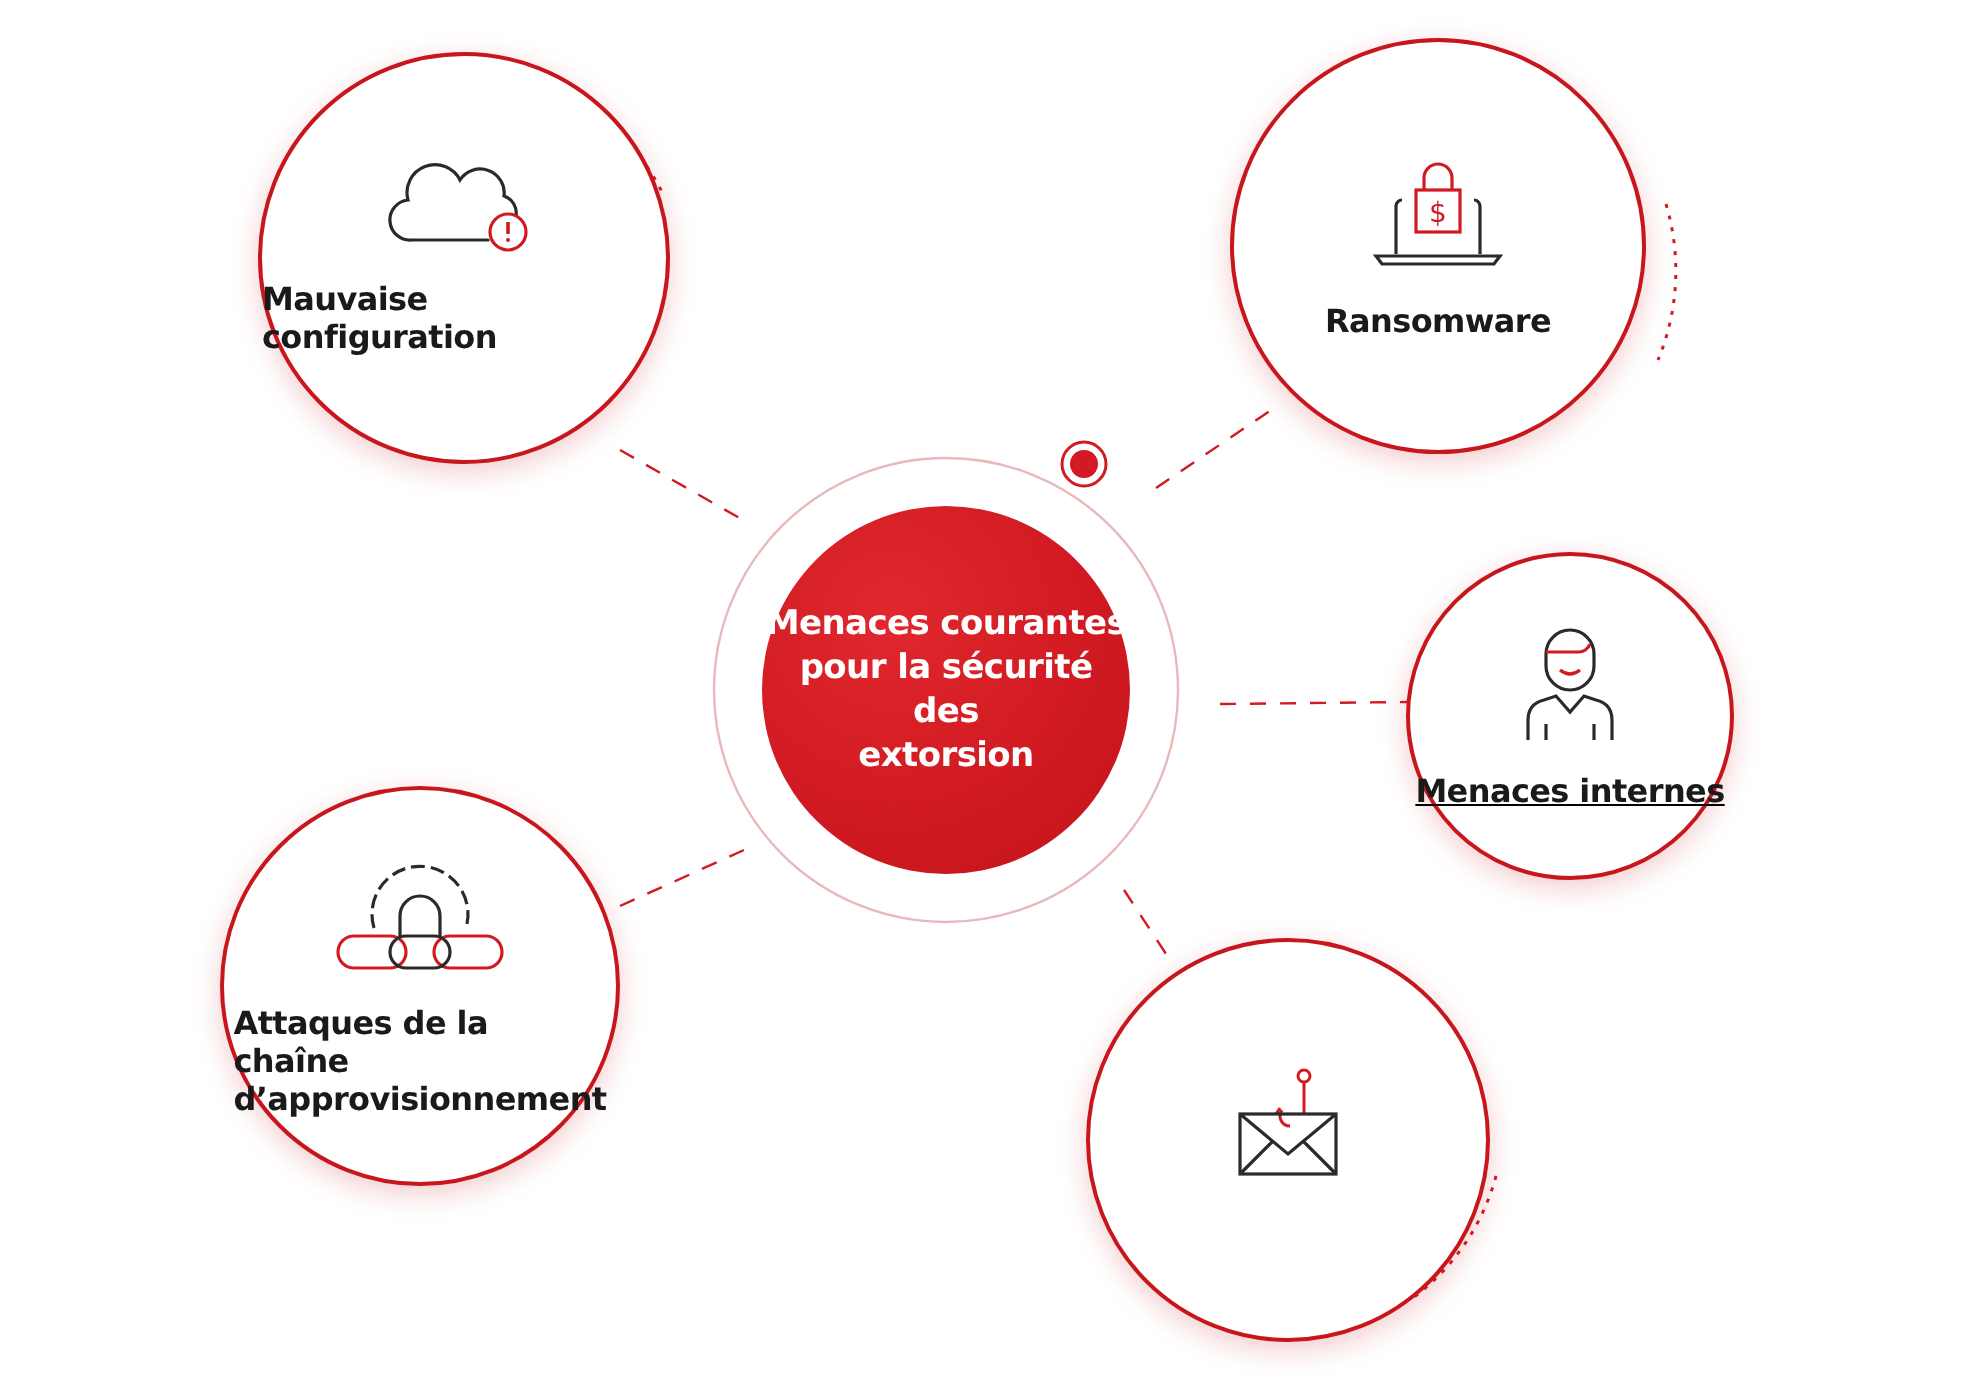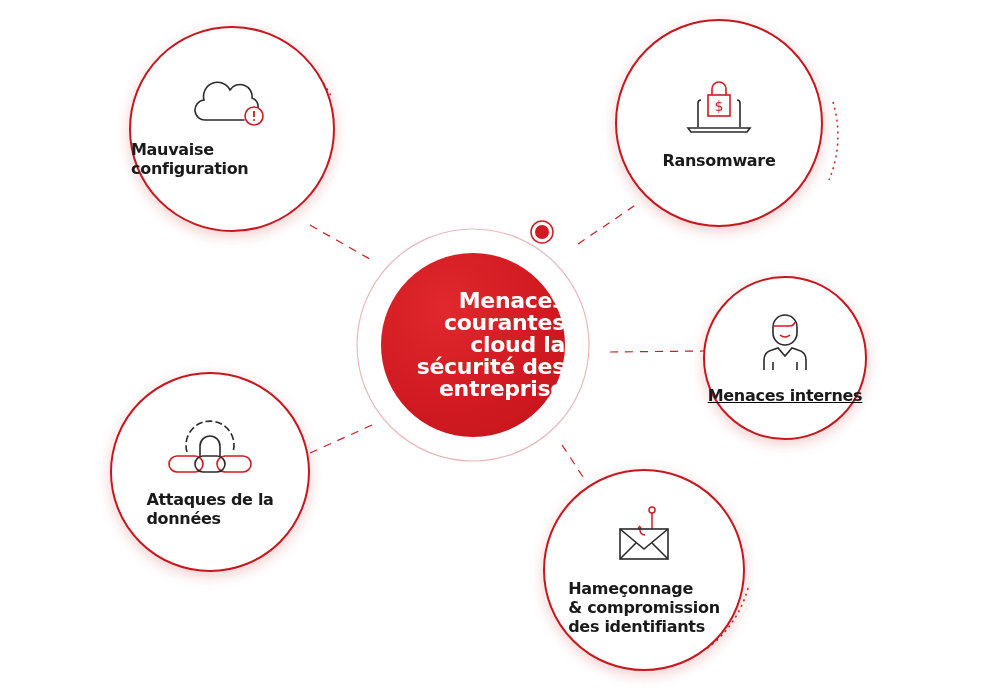--- a/index.html
+++ b/index.html
@@ -15,21 +15,21 @@
     font-weight: bold; font-size: 16px; line-height: 19px; color: #1a1a1a;
     text-align: left; letter-spacing: -0.3px;
   }
   .node .icon { margin-bottom: 10px; }
   .center {
     position: absolute; border-radius: 50%;
     background: radial-gradient(circle at 35% 30%, #e0282e 0%, #d11a21 55%, #c3141b 100%);
     display: flex; align-items: center; justify-content: center;
   }
   .center .title {
-    color: #fff; font-weight: bold; font-size: 22px; line-height: 22px; text-align: right;
+    color: #fff; font-weight: bold; font-size: 17px; line-height: 22px; text-align: center;
     letter-spacing: -0.3px;
   }
 </style>
 </head>
 <body>
 
 <svg class="bg" width="983" height="688" viewBox="0 0 983 688">
 
   <g stroke="#d11a21" stroke-width="1.2" stroke-dasharray="8 7" fill="none">
     <line x1="310" y1="225" x2="375" y2="262"></line>
@@ -47,22 +47,22 @@
     <path d="M 748 588 A 112 112 0 0 1 705 650"></path>
   </g>
 
   <circle cx="542" cy="232" r="11" fill="#fff" stroke="#d11a21" stroke-width="1.5"></circle>
   <circle cx="542" cy="232" r="7" fill="#d11a21"></circle>
 </svg>
 
 <div class="center" style="left:381px; top:253px; width:184px; height:184px;">
   <div class="title">
     <div>Menaces courantes</div>
-    <div>cloud la sécurité des</div>
-    <div>entreprise</div>
+    <div>pour la sécurité des</div>
+    <div>extorsion</div>
   </div>
 </div>
 
 <div class="node" style="left:129px; top:26px; width:206px; height:206px;">
   <span class="icon">
     <svg width="80" height="46" viewBox="0 0 80 46">
       <path d="M 14 40 H 52 M 14 40 A 10 10 0 0 1 12 20 A 14 14 0 0 1 38 10 A 12 12 0 0 1 60 18 A 9 9 0 0 1 66 28" fill="none" stroke="#2a2a2a" stroke-width="1.6" stroke-linecap="round"></path>
       <circle cx="62" cy="36" r="9" fill="#fff" stroke="#d11a21" stroke-width="1.6"></circle>
       <line x1="62" y1="31" x2="62" y2="37" stroke="#d11a21" stroke-width="1.8"></line>
       <circle cx="62" cy="40" r="1" fill="#d11a21"></circle>
@@ -97,46 +97,42 @@
       <path d="M 4 58 V 48 q 0 -8 8 -10 L 18 36 L 25 44 L 32 36 L 38 38 q 8 2 8 10 V 58" fill="none" stroke="#2a2a2a" stroke-width="1.6"></path>
       <line x1="13" y1="50" x2="13" y2="58" stroke="#2a2a2a" stroke-width="1.6"></line>
       <line x1="37" y1="50" x2="37" y2="58" stroke="#2a2a2a" stroke-width="1.6"></line>
     </svg>
   </span>
   <div class="label">
     <div>Menaces internes</div>
   </div>
 </div>
 
-<div class="node" style="left:110px; top:372px; width:200px; height:200px;">
+<div class="node" style="left:110px; top:393px; width:200px; height:200px;">
   <span class="icon">
     <svg width="90" height="60" viewBox="0 0 90 60">
       <path d="M 22 36 A 24 24 0 1 1 68 36" fill="none" stroke="#2a2a2a" stroke-width="1.6" stroke-dasharray="7 3"></path>
       <path d="M 35 40 V 30 a 10 10 0 0 1 20 0 V 40" fill="none" stroke="#2a2a2a" stroke-width="1.6"></path>
       <rect x="4" y="40" width="34" height="16" rx="8" fill="none" stroke="#d11a21" stroke-width="1.6"></rect>
       <rect x="52" y="40" width="34" height="16" rx="8" fill="none" stroke="#d11a21" stroke-width="1.6"></rect>
       <rect x="30" y="40" width="30" height="16" rx="8" fill="none" stroke="#2a2a2a" stroke-width="1.6"></rect>
     </svg>
   </span>
   <div class="label">
     <div>Attaques de la</div>
-    <div>données</div>
+    <div>chaîne</div>
+    <div>d’approvisionnement</div>
   </div>
 </div>
 
 <div class="node" style="left:543px; top:469px; width:202px; height:202px;">
   <span class="icon">
     <svg width="60" height="60" viewBox="0 0 60 60">
       <circle cx="38" cy="5" r="3" fill="none" stroke="#d11a21" stroke-width="1.5"></circle>
       <line x1="38" y1="8" x2="38" y2="24" stroke="#d11a21" stroke-width="1.5"></line>
       <path d="M 27 22 a 5 5 0 0 0 4 8" fill="none" stroke="#d11a21" stroke-width="1.5"></path>
       <path d="M 26 21 l -2 3" stroke="#d11a21" stroke-width="1.5"></path>
       <rect x="6" y="24" width="48" height="30" fill="none" stroke="#2a2a2a" stroke-width="1.6"></rect>
       <path d="M 6 24 L 30 44 L 54 24" fill="none" stroke="#2a2a2a" stroke-width="1.6"></path>
       <path d="M 6 54 L 22 38 M 54 54 L 38 38" fill="none" stroke="#2a2a2a" stroke-width="1.6"></path>
     </svg>
   </span>
-  <div class="label">
-    <div>Hameçonnage</div>
-    <div>&amp; compromission</div>
-    <div>des identifiants</div>
-  </div>
 </div>
 
 </body></html>

